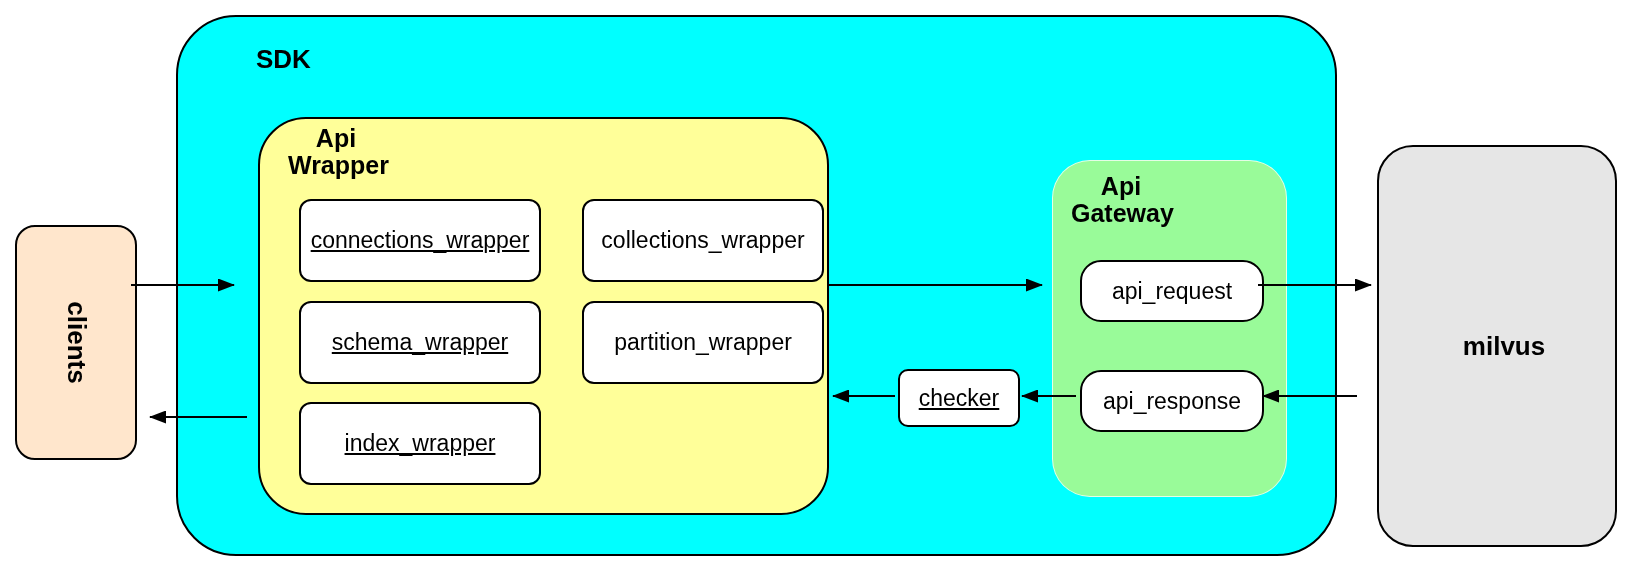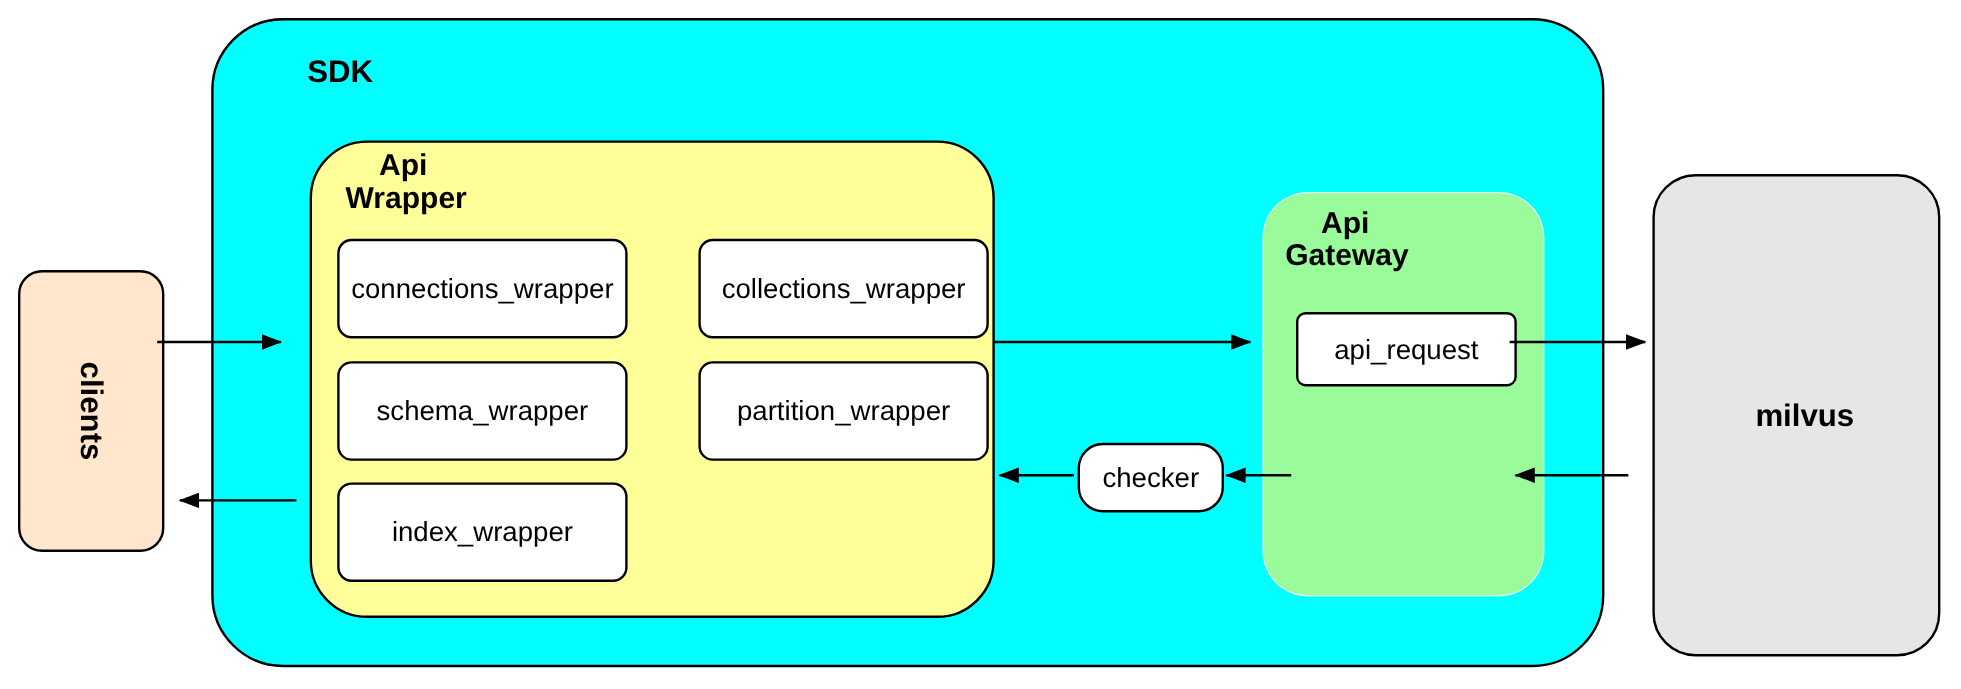--- a/index.html
+++ b/index.html
@@ -32,43 +32,43 @@
   }
   .api-wrapper-label {
     position:absolute; left:28px; top:6px; width:96px; text-align:center;
     font-weight:bold; font-size:25px; line-height:27px; white-space:pre-line;
   }
   .wbox {
     position:absolute; width:238px; height:79px;
     background:var(--node-fill, #ffffff); border-radius:12px;
     display:flex; align-items:center; justify-content:center; font-size:23px;
   }
-  .col1 { left:21px; }  .col2 { left:322px; }
+  .col1 { left:39px;text-decoration:underline; }  .col2 { left:322px; }
   .row1 { top:80px; }   .row2 { top:182px; }  .row3 { top:283px; }
 
   
   .checker {
     left:720px; top:352px; width:122px; height:58px;
-    background:var(--node-fill, #ffffff); border-radius:21px;
-    display:flex; align-items:center; justify-content:center; font-size:23px;
+    background:var(--node-fill, #ffffff); border-radius:10px;
+    display:flex; align-items:center; justify-content:center; font-size:23px;text-decoration:underline;
   }
 
   
   .api-gateway {
     left:874px; top:143px; width:235px; height:337px;
     background:var(--api-gateway-fill, #99fb99); border-radius:38px;
     border:1px solid rgba(255,255,255,0.75);
   }
   .api-gateway-label {
     position:absolute; left:18px; top:12px; width:100px; text-align:center;
     font-weight:bold; font-size:25px; line-height:27px; white-space:pre-line;
   }
   .gbox {
     position:absolute; left:27px; width:180px; height:58px;
-    background:var(--node-fill, #ffffff); border-radius:8px;
+    background:var(--node-fill, #ffffff); border-radius:21px;
     display:flex; align-items:center; justify-content:center; font-size:23px;text-align:center;
   }
   .gbox.request { top:99px; }
   .gbox.response { top:209px; }
 
   
   .milvus {
     left:1377px; top:145px; width:240px; height:402px;
     background:var(--milvus-fill, #e6e6e6); border-radius:36px;
     display:flex; align-items:center; justify-content:center;
@@ -100,20 +100,21 @@
       <div class="wbox bordered col1 row3">index_wrapper</div>
       <div class="wbox bordered col2 row2">partition_wrapper</div>
     </div>
 
     <div class="node bordered checker">checker</div>
 
     <div class="node api-gateway">
       <span class="api-gateway-label">Api
 Gateway</span>
       <div class="gbox bordered request">api_request</div>
+      <div class="gbox bordered response">api_response</div>
     </div>
   </div>
 
   <div class="node bordered milvus">milvus</div>
 
   <svg class="arrows" viewBox="0 0 1634 574" xmlns="http://www.w3.org/2000/svg">
     <defs>
       <marker id="arrowhead" markerUnits="userSpaceOnUse" markerWidth="17" markerHeight="13" refX="16" refY="6.5" orient="auto">
         <path d="M0,0 L17,6.5 L0,13 Z" fill="#000"></path>
       </marker>

